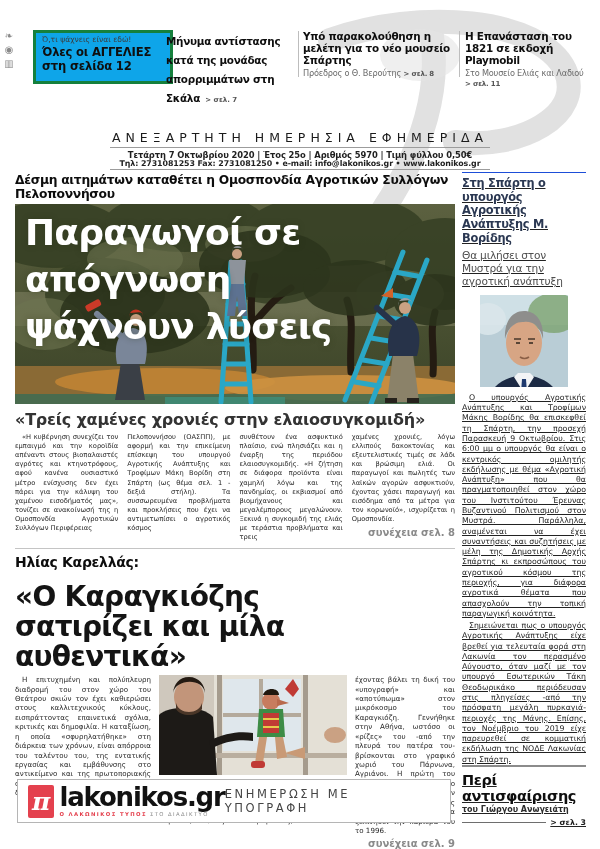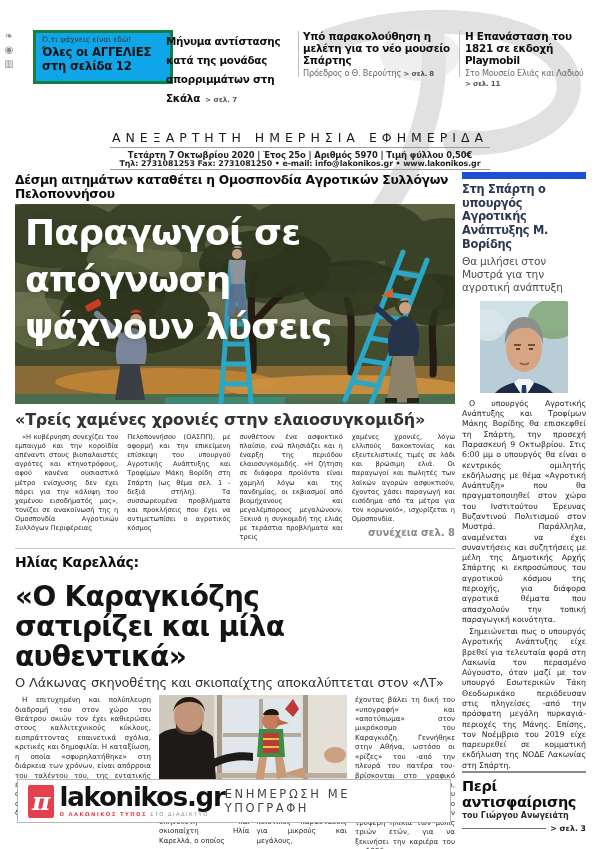--- a/index.html
+++ b/index.html
@@ -54,21 +54,21 @@
   .sub2{font-size:13px;font-weight:500;color:#333;margin-bottom:5px;letter-spacing:-0.2px;}
   .s2-grid{display:flex;gap:8px;}
   .s2-left{width:136px;font-size:7.1px;line-height:1.33;text-align:justify;color:#262626;}
   .s2-mid{width:188px;}
   .s2-photo{width:188px;height:100px;overflow:hidden;}
   .s2-minicols{display:flex;gap:7px;margin-top:3px;}
   .s2-minicols div{flex:1;font-size:7.1px;line-height:1.33;text-align:justify;color:#262626;}
   .s2-right{flex:1;font-size:7.1px;line-height:1.33;text-align:justify;color:#262626;}
   
   .rail{position:absolute;left:462px;top:172px;width:124px;height:654px;z-index:1;
-        display:flex;flex-direction:column;border-top:7px solid #1d4ed8;}
+        display:flex;flex-direction:column;border-top:1px solid #1d4ed8;text-decoration:underline;}
   .rail-head{margin-top:4px;font-size:11.4px;font-weight:800;color:#2b3852;line-height:1.2;letter-spacing:-0.3px;}
   .rail-deck{margin-top:4px;font-size:10.6px;color:#4f4f4f;line-height:1.22;letter-spacing:-0.2px;}
   .rail-photo{width:88px;height:122px;margin:7px auto 6px auto;overflow:hidden;}
   .rail-body{font-size:7.8px;line-height:1.32;text-align:justify;color:#242424;}
   .rail-body + .rail-body{margin-top:2px;}
   .opinion{margin-top:auto;border-top:2px solid #8b8b8b;padding-top:5px;}
   .op-title{font-size:14.5px;font-weight:800;color:#0f0f0f;letter-spacing:-0.4px;}
   .op-author{font-size:8px;font-weight:700;color:#2c2c2c;margin-top:1px;}
   .op-refline{display:flex;align-items:center;gap:4px;margin-top:4px;}
   .op-refline .dash{flex:1;height:1px;background:#6e6e6e;}
@@ -251,21 +251,20 @@
       </div>
     </div>
 
     <hr class="hdiv">
 
     <div class="kicker2">Ηλίας Καρελλάς:</div>
     <div class="head2">
       <div>«Ο Καραγκιόζης</div>
       <div>σατιρίζει και μίλα αυθεντικά»</div>
     </div>
-    <div class="sub2">Ο Λάκωνας σκηνοθέτης και σκιοπαίχτης αποκαλύπτεται στον «ΛΤ»</div>
 
     <div class="s2-grid">
       <div class="s2-left indent">Η επιτυχημένη και πολύπλευρη διαδρομή του στον χώρο του Θεάτρου σκιών τον έχει καθιερώσει στους καλλιτεχνικούς κύκλους, εισπράττοντας επαινετικά σχόλια, κριτικές και δημοφιλία. Η καταξίωση, η οποία «σφυρηλατήθηκε» στη διάρκεια των χρόνων, είναι απόρροια του ταλέντου του, της εντατικής εργασίας και εμβάθυνσης στο αντικείμενο και της πρωτοποριακής οπτικής με την οποία «σφραγίζει» τη δραστη-</div>
       <div class="s2-mid">
         <div class="s2-photo">
           <svg width="188" height="100" viewBox="0 0 188 100" preserveAspectRatio="none">
             <rect width="188" height="100" fill="#cfc8bd"></rect>
             <rect x="55" width="133" height="100" fill="#e4e0d6"></rect>
             <rect x="64" y="4" width="78" height="72" fill="#dfe7ec"></rect>
             <rect x="100" y="4" width="4" height="72" fill="#b4aa9c"></rect>

